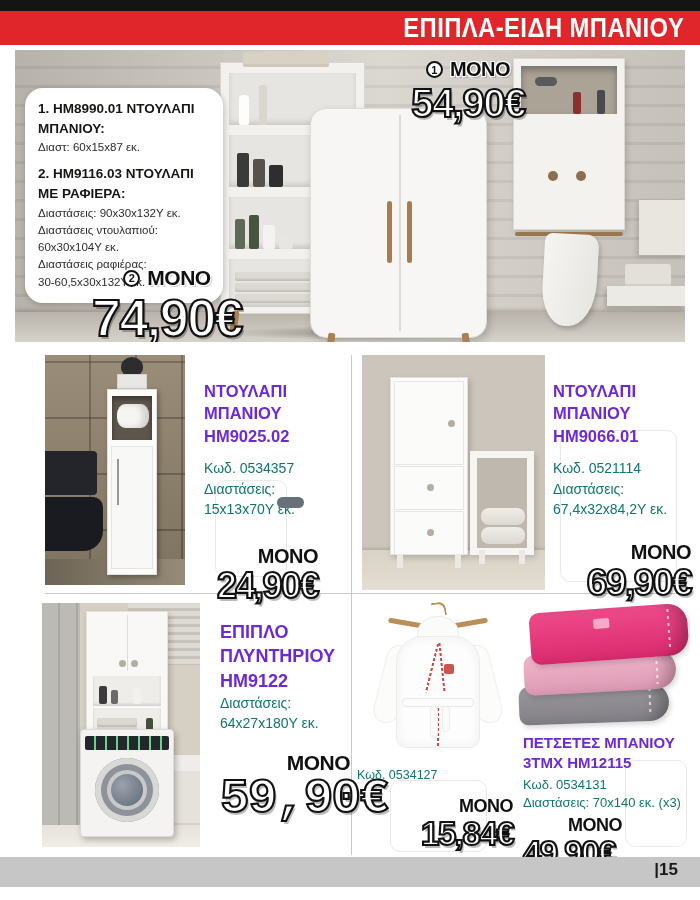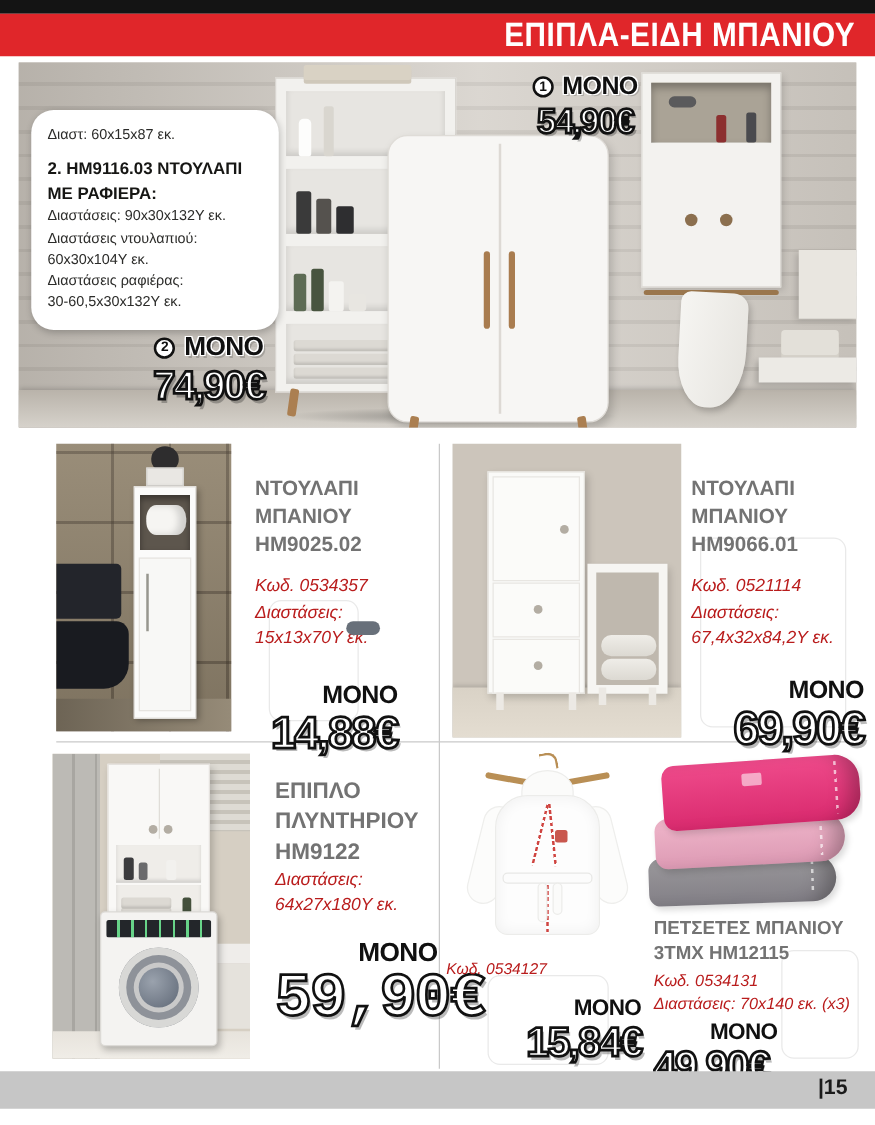--- a/index.html
+++ b/index.html
@@ -122,22 +122,22 @@
 
   .photo5{left:515px;top:603px;width:175px;height:130px;overflow:hidden;background:#fff;}
   .towel{position:absolute;border-radius:10px 20px 20px 10px;box-shadow:inset -16px 0 16px -8px rgba(0,0,0,.28),2px 3px 5px rgba(0,0,0,.15);}
   .t-gray{left:4px;top:82px;width:150px;height:38px;background:linear-gradient(#9a989b,#827f86);transform:rotate(-2deg);}
   .t-pink{left:9px;top:49px;width:152px;height:40px;background:linear-gradient(#efb6ca,#dd9ab4);transform:rotate(-3deg);}
   .t-hot{left:15px;top:5px;width:158px;height:52px;background:linear-gradient(#ef4b8b,#d92a6e);transform:rotate(-4deg);}
   .stitch{position:absolute;right:18px;top:5px;bottom:5px;width:2px;background:repeating-linear-gradient(#fff 0 3px,transparent 3px 7px);opacity:.65;}
   .embroid{position:absolute;left:64px;top:10px;width:16px;height:10px;background:rgba(255,255,255,.55);border-radius:2px;}
 
   
-  .pname{font-weight:700;color:#737373;}
-  .pmeta{color:#b91c1c;font-style:italic;}
+  .pname{font-weight:700;color:#6d28d9;}
+  .pmeta{color:#0f766e;}
   .ptxt-right{text-align:right;}
   .pill{left:277px;top:497px;width:27px;height:11px;border-radius:6px;background:#68707a;}
 
   .mid-left{left:204px;top:380px;width:114px;}
   .mid-left .pname{font-size:16.5px;line-height:1.36;}
   .mid-left .pmeta{font-size:14px;line-height:1.45;margin-top:11px;}
   .mid-left .monolbl{font-size:20px;margin-top:26px;}
   .mid-left .pv{font-size:36px;}
 
   .mid-right{left:553px;top:380px;width:138px;}
@@ -227,44 +227,45 @@
       <div class="wc-knob" style="left:62px;"></div>
     </div>
     <div class="abs wc-rail"></div>
     <div class="abs towelhang"></div>
 
     <div class="abs rightbox1"></div>
     <div class="abs rb-towels"></div>
     <div class="abs rightbox2"></div>
 
     <div class="abs infobox">
+      <div class="ib-title">1. HM8990.01 ΝΤΟΥΛΑΠΙ ΜΠΑΝΙΟΥ:</div>
       <div class="ib-dims">Διαστ: 60x15x87 εκ.</div>
       <div class="ib-gap"></div>
       <div class="ib-title">2. HM9116.03 ΝΤΟΥΛΑΠΙ ΜΕ ΡΑΦΙΕΡΑ:</div>
       <div class="ib-dims pre">Διαστάσεις: 90x30x132Y εκ.
 Διαστάσεις ντουλαπιού:
 60x30x104Y εκ.
 Διαστάσεις ραφιέρας:
 30-60,5x30x132Y εκ.</div>
     </div>
 
     <div class="abs heroprice" style="left:388px;top:8px;width:130px;">
       <div class="row">
         <span class="badge">1</span>
         <span class="monolbl mono-halo" style="font-size:20px;">ΜΟΝΟ</span>
       </div>
-      <div class="pv" style="font-size:28px;margin-top:2px;">54,90€</div>
+      <div class="pv" style="font-size:40px;margin-top:2px;">54,90€</div>
     </div>
 
     <div class="abs heroprice" style="left:72px;top:216px;width:160px;">
       <div class="row">
         <span class="badge">2</span>
         <span class="monolbl mono-halo" style="font-size:21px;">ΜΟΝΟ</span>
       </div>
-      <div class="pv" style="font-size:32px;margin-top:2px;">74,90€</div>
+      <div class="pv" style="font-size:52px;margin-top:2px;">74,90€</div>
     </div>
   </div>
 
   <div class="abs wm" style="left:560px;top:430px;width:115px;height:150px;"></div>
   <div class="abs wm" style="left:215px;top:480px;width:70px;height:95px;"></div>
   <div class="abs wm" style="left:390px;top:780px;width:95px;height:70px;"></div>
   <div class="abs wm" style="left:625px;top:760px;width:60px;height:85px;"></div>
 
   <div class="abs div-h"></div>
   <div class="abs div-v"></div>
@@ -286,21 +287,21 @@
   </div>
 
   <div class="abs mid-left">
     <div class="pname pre">ΝΤΟΥΛΑΠΙ
 ΜΠΑΝΙΟΥ
 HM9025.02</div>
     <div class="pmeta">Κωδ. 0534357</div>
     <div class="pmeta pre" style="margin-top:0;">Διαστάσεις:
 15x13x70Y εκ.</div>
     <div class="monolbl ptxt-right">ΜΟΝΟ</div>
-    <div class="pv ptxt-right">14,88€</div>
+    <div class="pv ptxt-right">24,90€</div>
   </div>
   <div class="abs pill"></div>
 
   <div class="abs photo2">
     <div class="abs p2-floor"></div>
     <div class="abs cab2">
       <div class="cab2-door">
         <div class="knob" style="right:8px;top:38px;"></div>
       </div>
       <div class="cab2-drw" style="top:88px;">

